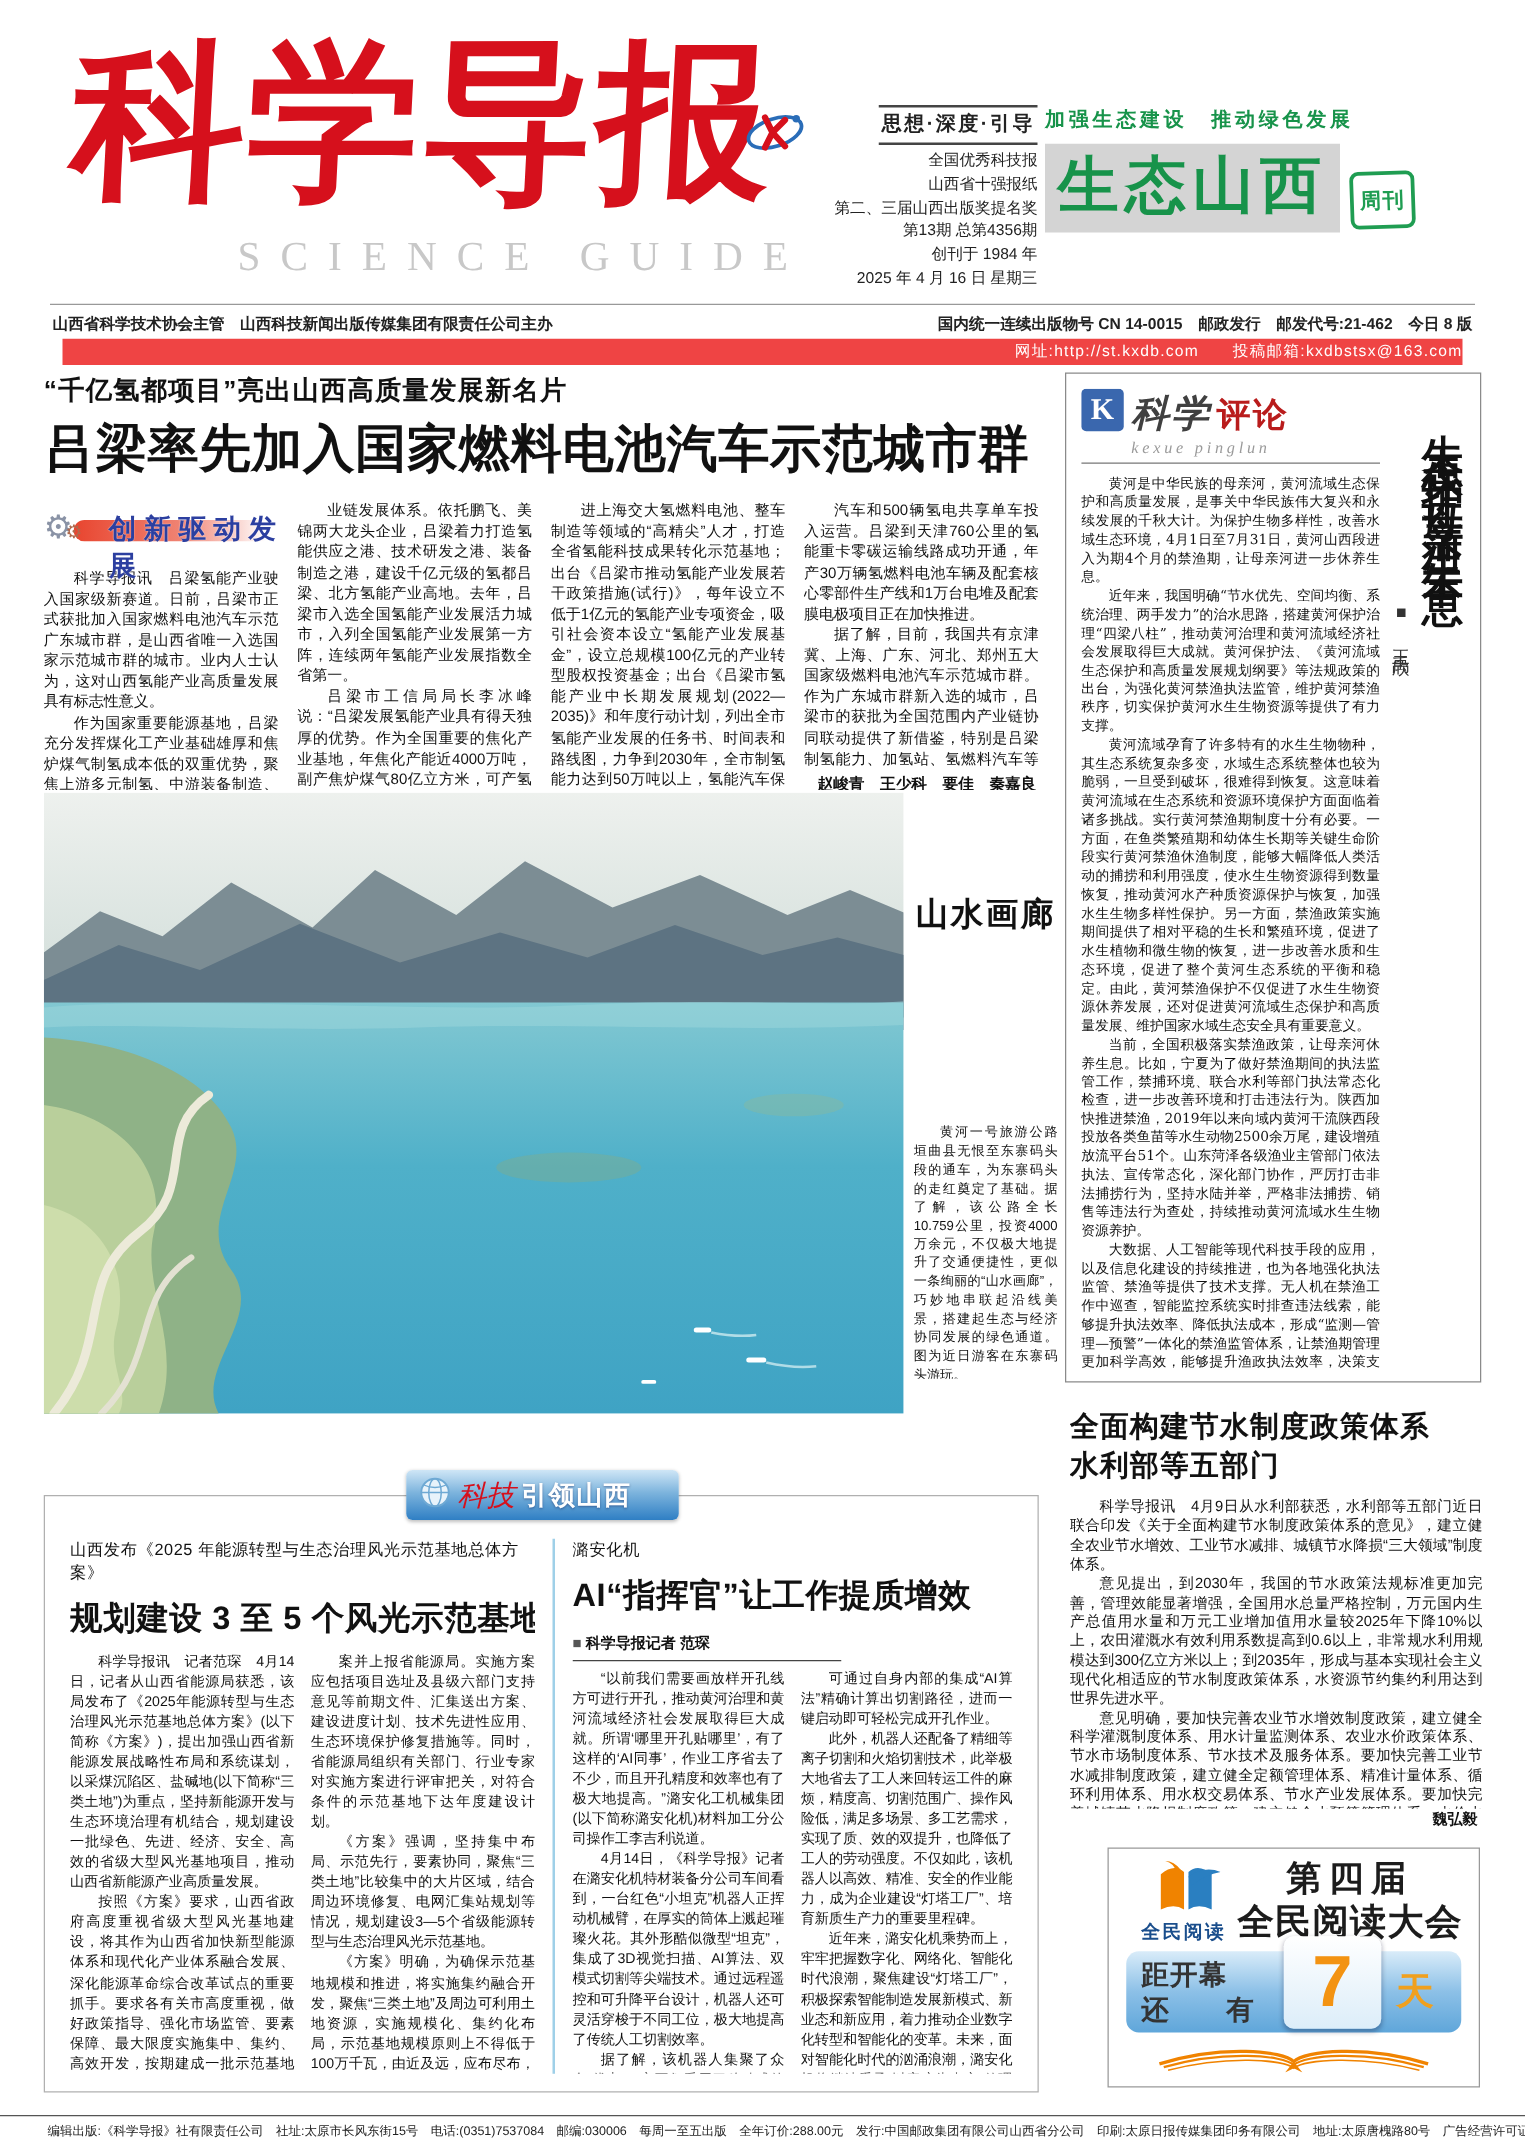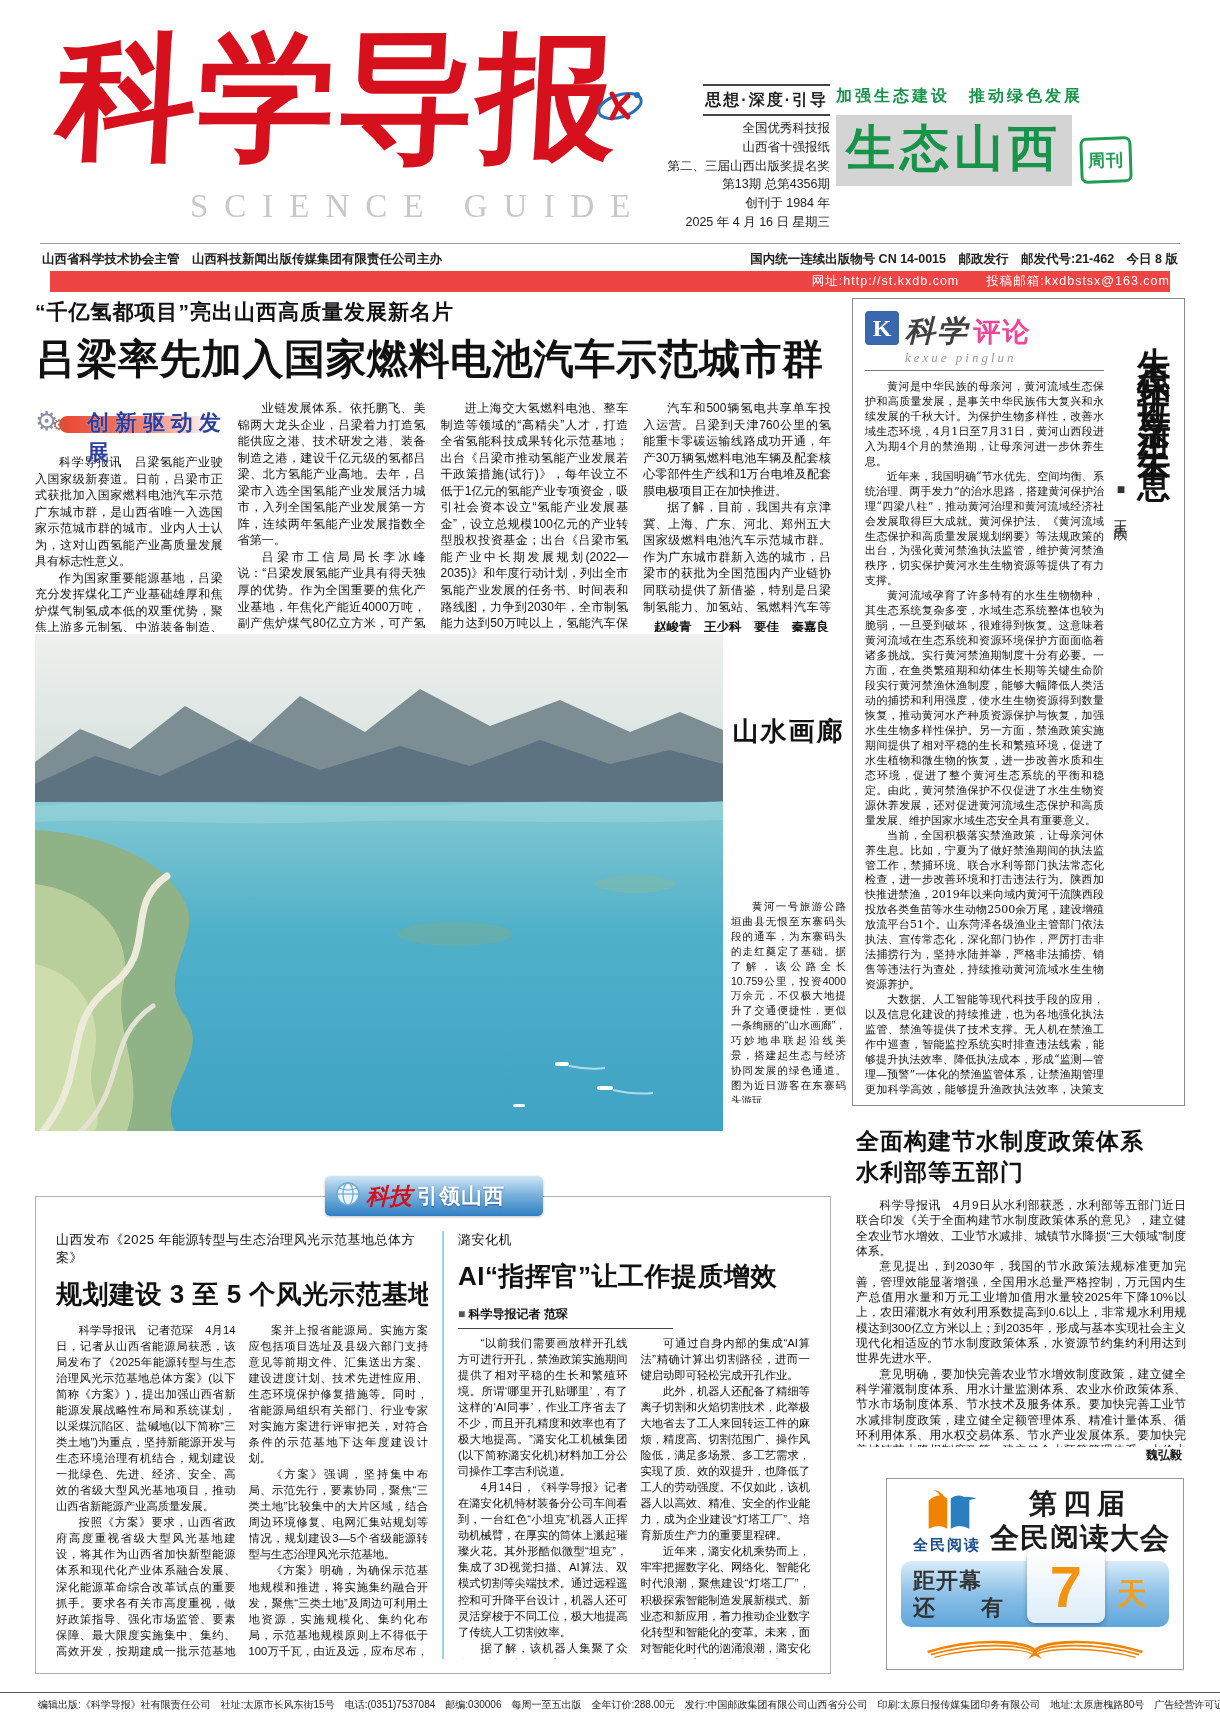--- a/index.html
+++ b/index.html
@@ -47,38 +47,38 @@
   .innov-text{position:absolute;left:52px;top:6px;font-size:22px;font-weight:900;
       color:#2c3fa0;letter-spacing:2px;text-shadow:0 0 1px #fff;}
   
   .commentary{position:absolute;left:852px;top:298px;width:333px;height:808px;border:1px solid #8a8a8a;
       box-sizing:border-box;padding:12px 8px 10px 12px;display:flex;overflow:hidden;}
   .c-main{flex:1;overflow:hidden;}
   .c-header{display:flex;align-items:flex-start;gap:6px;border-bottom:1px solid #777;padding-bottom:4px;}
   .k-tile{width:34px;height:34px;background:#3a67ae;color:#fff;border-radius:4px;display:flex;
       align-items:center;justify-content:center;font-family:"Liberation Serif",serif;font-weight:bold;font-size:24px;}
   .c-title-script{font-family:"DejaVu Serif",serif;font-style:italic;font-weight:900;font-size:30px;color:#404040;letter-spacing:2px;}
-  .c-title-rest{font-size:27px;font-weight:900;color:#ec4899;letter-spacing:2px;}
+  .c-title-rest{font-size:27px;font-weight:900;color:#b91c1c;letter-spacing:2px;}
   .c-pinyin{font-family:"Liberation Serif",serif;font-style:italic;color:#9a9a9a;font-size:13px;letter-spacing:3px;margin-top:-2px;}
   .essay{margin-top:9px;font-family:"DejaVu Serif",serif;font-size:11px;line-height:1.36;text-align:justify;}
   .c-author{width:20px;writing-mode:vertical-rl;font-size:14px;color:#333;margin:170px 2px 0 6px;letter-spacing:4px;}
   .c-vtitle{width:44px;writing-mode:vertical-rl;font-size:33px;font-weight:900;letter-spacing:11px;
       margin-top:10px;color:#111;}
   
   .photo{position:absolute;left:35px;top:634px;width:688px;height:497px;overflow:hidden;}
   .photo svg{display:block;width:100%;height:100%;}
   .photo-side{position:absolute;left:731px;top:606px;width:115px;height:497px;display:flex;
       flex-direction:column;overflow:hidden;}
   .side-title{margin-top:108px;text-align:center;font-size:26px;font-weight:900;letter-spacing:2px;}
   .side-caption{margin-top:150px;font-size:10.5px;line-height:1.42;text-align:justify;text-indent:2em;}
   
   .tech-badge{position:absolute;left:325px;top:1176px;width:198px;height:40px;z-index:3;
       background:linear-gradient(180deg,#cfe6f6 0%,#7db4dd 45%,#2f7fc4 100%);border-radius:5px;
       display:flex;align-items:center;padding:0 10px;gap:5px;box-shadow:0 1px 3px rgba(0,0,0,.25);}
-  .tech-script{font-family:"DejaVu Serif",serif;font-style:italic;font-weight:700;font-size:23px;color:#d6101c;text-align:right;}
+  .tech-script{font-family:"DejaVu Serif",serif;font-style:italic;font-weight:400;font-size:23px;color:#d6101c;text-align:right;}
   .tech-rest{font-size:21px;font-weight:900;color:#fff;letter-spacing:1px;text-shadow:0 1px 2px rgba(0,0,60,.4);}
   
   .bottom-box{position:absolute;left:35px;top:1196px;width:796px;height:478px;border:1px solid #b0b0b0;
       box-sizing:border-box;padding:34px 20px 14px 20px;display:flex;overflow:hidden;}
   .ws-article{width:372px;display:flex;flex-direction:column;overflow:hidden;}
   .v-divider{width:2px;background:#9fd0e8;margin:0 14px;}
   .ai-article{flex:1;display:flex;flex-direction:column;overflow:hidden;}
   .news-kicker{font-size:13px;color:#111;letter-spacing:0.5px;}
   .news-headline{font-size:26px;font-weight:900;margin:10px 0 10px 0;letter-spacing:0.5px;white-space:nowrap;}
   .news-byline{font-size:12px;font-weight:bold;border-bottom:1px solid #444;width:215px;padding:2px 0 5px 0;margin-bottom:6px;}
@@ -284,21 +284,21 @@
     <div class="v-divider"></div>
     <article class="ai-article">
       <div class="news-kicker">潞安化机</div>
       <div class="news-headline">AI“指挥官”让工作提质增效</div>
       <div class="news-byline">
         <span class="sq">■</span>
         <span>科学导报记者 范琛</span>
       </div>
       <div class="news-cols">
         <div class="news-col">
-            <p>“以前我们需要画放样开孔线方可进行开孔，禁渔政策实施期间提供了相对平稳的生长和繁殖环境。所谓‘哪里开孔贴哪里’，有了这样的‘AI同事’，作业工序省去了不少，而且开孔精度和效率也有了极大地提高。”潞安化工机械集团(以下简称潞安化机)材料加工分公司操作工李吉利说道。</p>
+            <p>“以前我们需要画放样开孔线方可进行开孔，推动黄河治理和黄河流域经济社会发展取得巨大成就。所谓‘哪里开孔贴哪里’，有了这样的‘AI同事’，作业工序省去了不少，而且开孔精度和效率也有了极大地提高。”潞安化工机械集团(以下简称潞安化机)材料加工分公司操作工李吉利说道。</p>
             <p>4月14日，《科学导报》记者在潞安化机特材装备分公司车间看到，一台红色“小坦克”机器人正挥动机械臂，在厚实的筒体上溅起璀璨火花。其外形酷似微型“坦克”，集成了3D视觉扫描、AI算法、双模式切割等尖端技术。通过远程遥控和可升降平台设计，机器人还可灵活穿梭于不同工位，极大地提高了传统人工切割效率。</p>
             <p>据了解，该机器人集聚了众多“优点”，它不仅采用了移动式的可升降平台设计，而且还可以通过识别二维码确定开孔圆心，再结合3D视觉扫描工件的切割确定开孔范围，只要让工人在操作界面上输入所需的开孔参数，机器人便</p>
           </div>
         <div class="news-col">
             <p>可通过自身内部的集成“AI算法”精确计算出切割路径，进而一键启动即可轻松完成开孔作业。</p>
             <p>此外，机器人还配备了精细等离子切割和火焰切割技术，此举极大地省去了工人来回转运工件的麻烦，精度高、切割范围广、操作风险低，满足多场景、多工艺需求，实现了质、效的双提升，也降低了工人的劳动强度。不仅如此，该机器人以高效、精准、安全的作业能力，成为企业建设“灯塔工厂”、培育新质生产力的重要里程碑。</p>
             <p>近年来，潞安化机乘势而上，牢牢把握数字化、网络化、智能化时代浪潮，聚焦建设“灯塔工厂”，积极探索智能制造发展新模式、新业态和新应用，着力推动企业数字化转型和智能化的变革。未来，面对智能化时代的汹涌浪潮，潞安化机将继续秉承“以客户为中心”的理念，专注于产品品质和产品服务的提升，增加更多智能化装备投入，加快培育发展新质生产力，以建设“灯塔工厂”拓展更多国内和国际业务，与更多合作伙伴共赢发展，真正将企业打造成全球最具竞争力的能化高端装备供应商和服务商。</p>
           </div>
       </div>
     </article>

